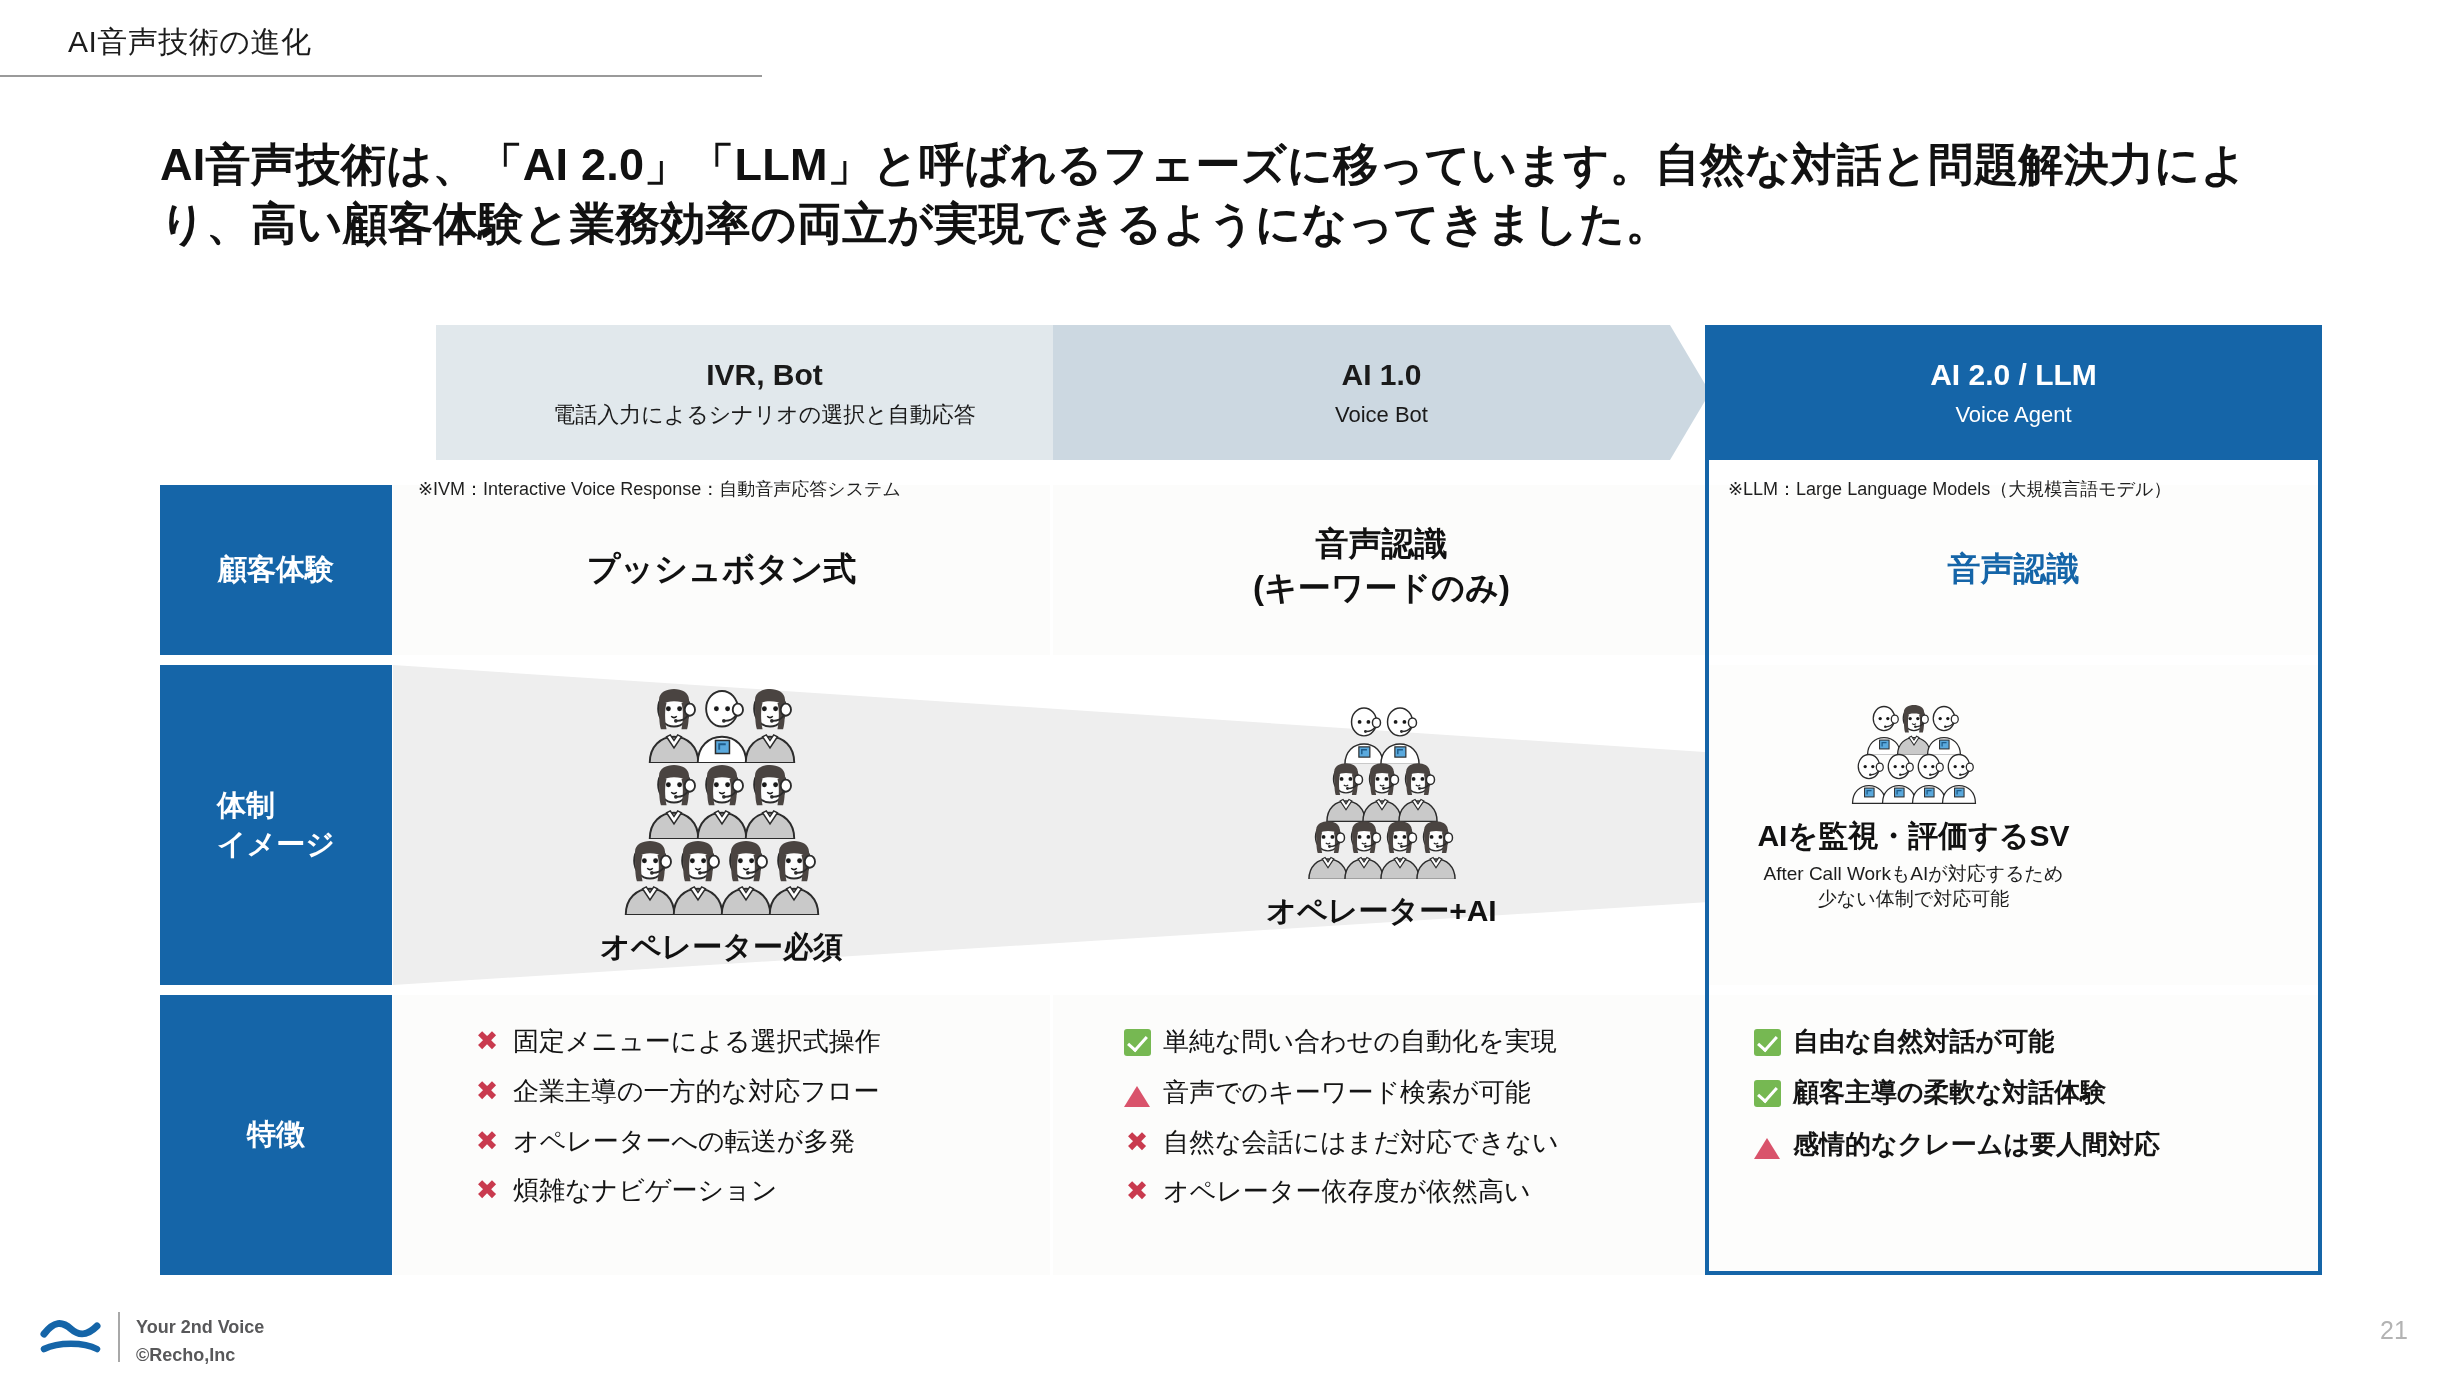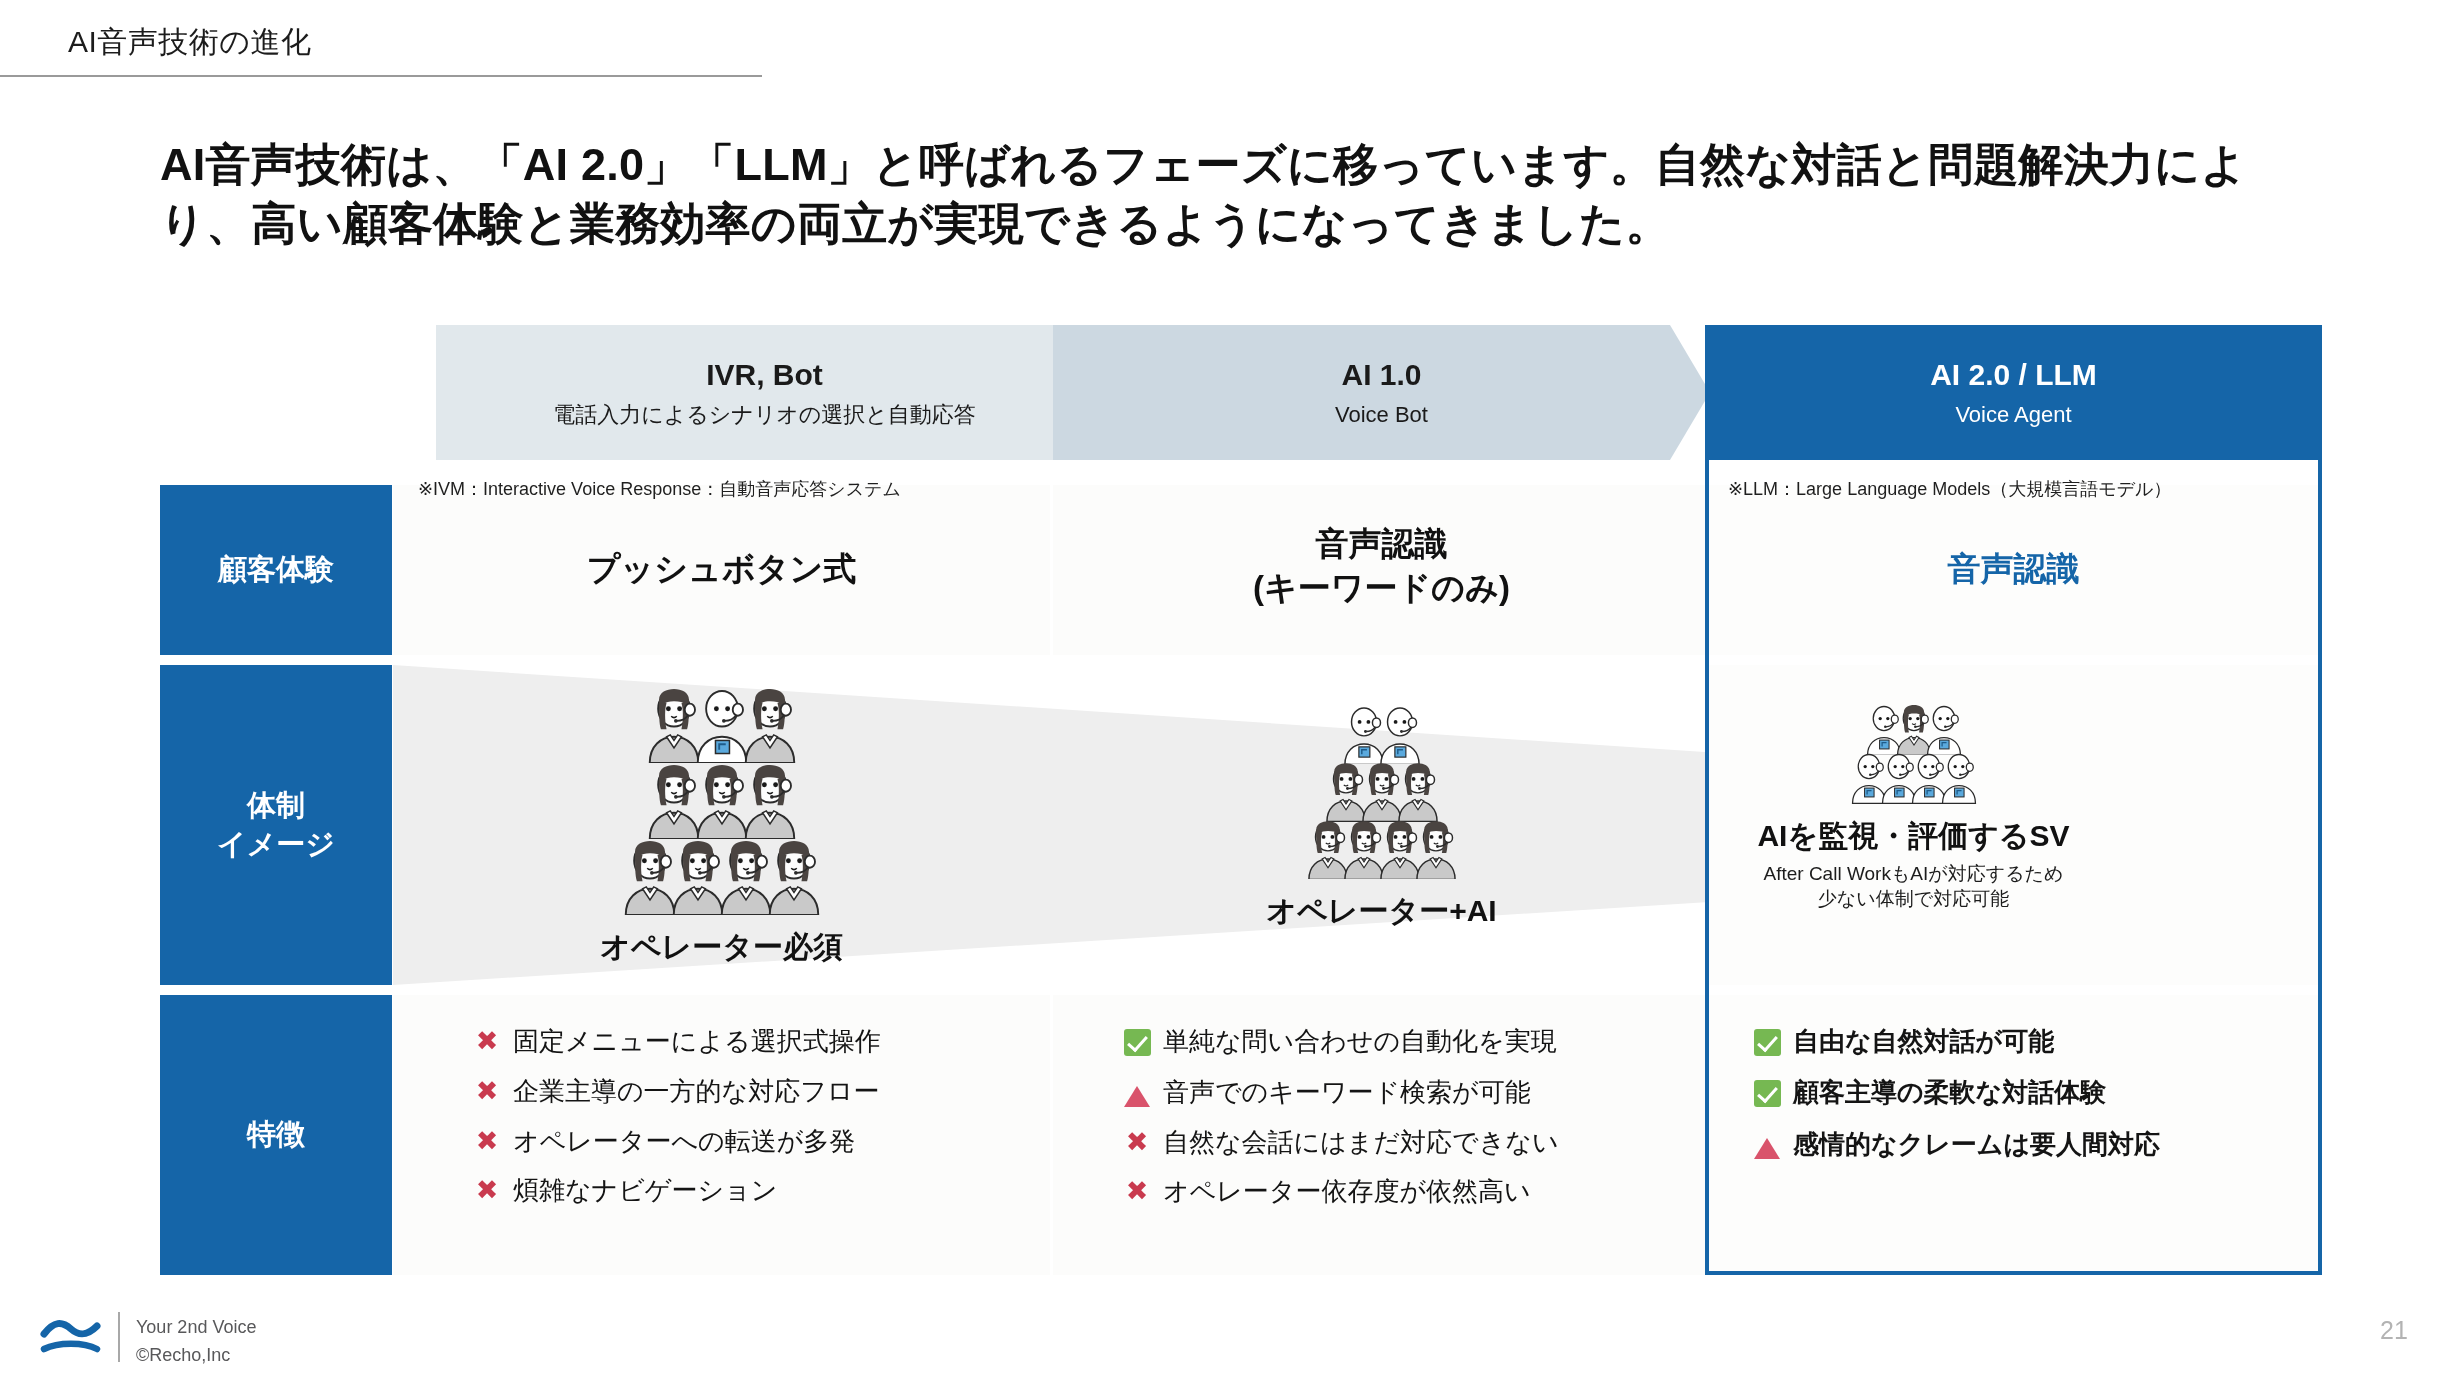--- a/index.html
+++ b/index.html
@@ -67,21 +67,21 @@
   
   .highlight-box {
     position: absolute; left: 1705px; top: 0px; width: 617px; height: 950px;
     border: 4px solid #1565a8; background: transparent;
   }
 
   
   .rowlabel {
     position: absolute; left: 160px; width: 232px;
     background: #1565a8; color: #fff;
-    display: flex; align-items: center; justify-content: center; text-align: center;
+    display: flex; align-items: center; justify-content: center; text-align: left;
     font-weight: bold; font-size: 29px; line-height: 1.35;
   }
   .rl-0 { top: 160px; height: 170px; }
   .rl-1 { top: 340px; height: 320px; }
   .rl-2 { top: 670px; height: 280px; }
 
   
   .panel { position: absolute; background: #fcfcfb; }
   .p-r0c0 { left: 393px; top: 160px; width: 657px; height: 170px; }
   .p-r0c1 { left: 1053px; top: 160px; width: 657px; height: 170px; }
@@ -153,21 +153,21 @@
   }
   .mk-tri {
     display:inline-block; width:0; height:0; position: relative; top: 6px;
     border-left: 13px solid transparent; border-right: 13px solid transparent;
     border-bottom: 21px solid #d9536b;
   }
 
   
   .footer-logo { position: absolute; left: 40px; top: 1318px; width: 62px; height: 40px; }
   .footer-div  { position: absolute; left: 118px; top: 1312px; width: 2px; height: 50px; background: #a8a8a8; }
-  .footer-txt  { position: absolute; left: 136px; top: 1314px; font-size: 18px; color: #58585a; line-height: 1.55; font-weight: normal;}
+  .footer-txt  { position: absolute; left: 136px; top: 1314px; font-size: 18px; color: #58585a; line-height: 1.55; font-weight: bold;}
   .pageno { position: absolute; left: 2380px; top: 1316px; font-size: 25px; color: #b3b3b3; }
 </style>
 </head>
 <body>
 
 <div class="slide">
 
   <div class="kicker">AI音声技術の進化</div>
   <div class="kicker-rule"></div>
   <div class="headline">AI音声技術は、「AI 2.0」「LLM」と呼ばれるフェーズに移っています。自然な対話と問題解決力により、高い顧客体験と業務効率の両立が実現できるようになってきました。</div>

